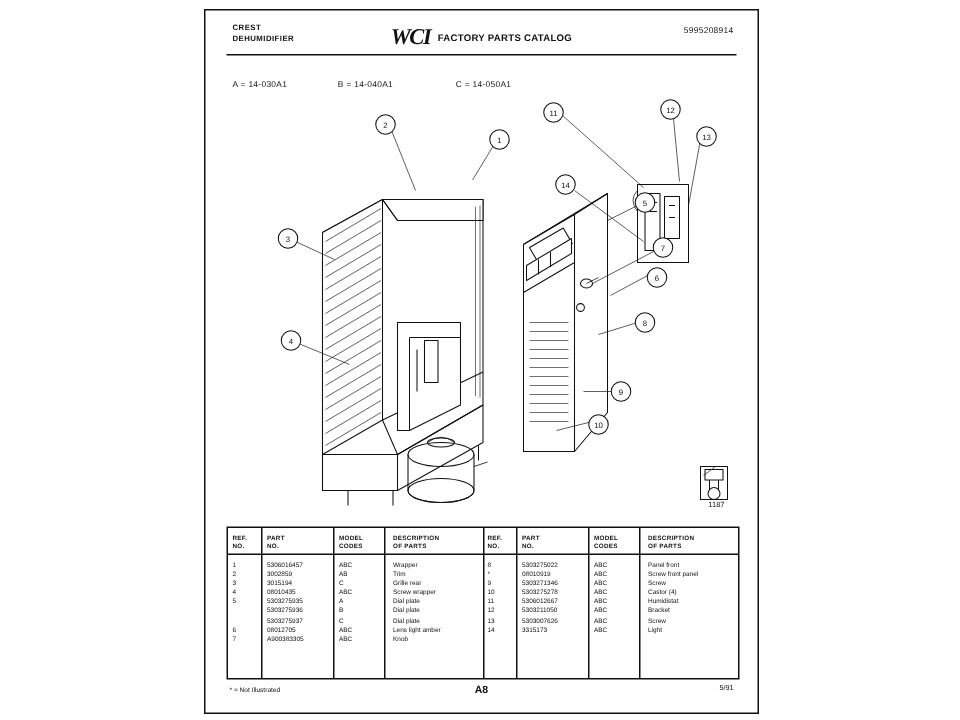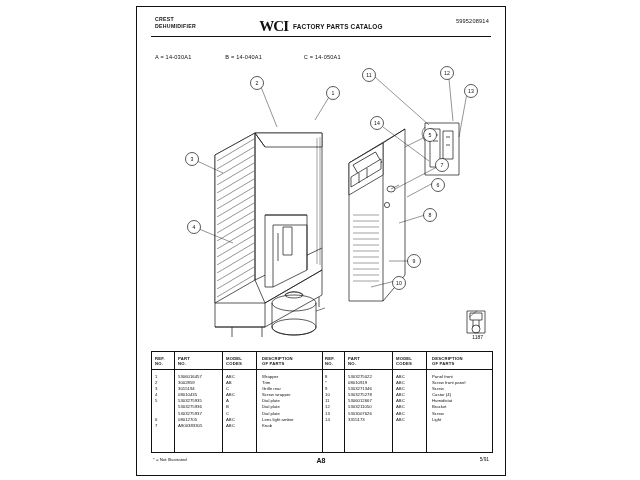--- a/index.html
+++ b/index.html
@@ -24,21 +24,21 @@
   .hdr-left{
     position:absolute;left:18px;top:9px;
     font-size:5.2px;line-height:7px;letter-spacing:.3px;font-weight:bold;color:#111;
   }
   .hdr-center{
     position:absolute;left:50%;top:10px;transform:translateX(-50%);
     white-space:nowrap;
   }
   .wci{
     font-family:"Liberation Serif", serif;
-    font-weight:bold;font-size:15px;color:#111;
+    font-weight:bold;font-style:italic;font-size:15px;color:#111;
     vertical-align:middle;letter-spacing:-1px;
   }
   .cat{
     font-size:6.4px;font-weight:bold;color:#111;vertical-align:middle;
     margin-left:5px;letter-spacing:.2px;
   }
   .hdr-right{
     position:absolute;right:16px;top:11px;
     font-size:5.6px;color:#111;letter-spacing:.2px;
   }

